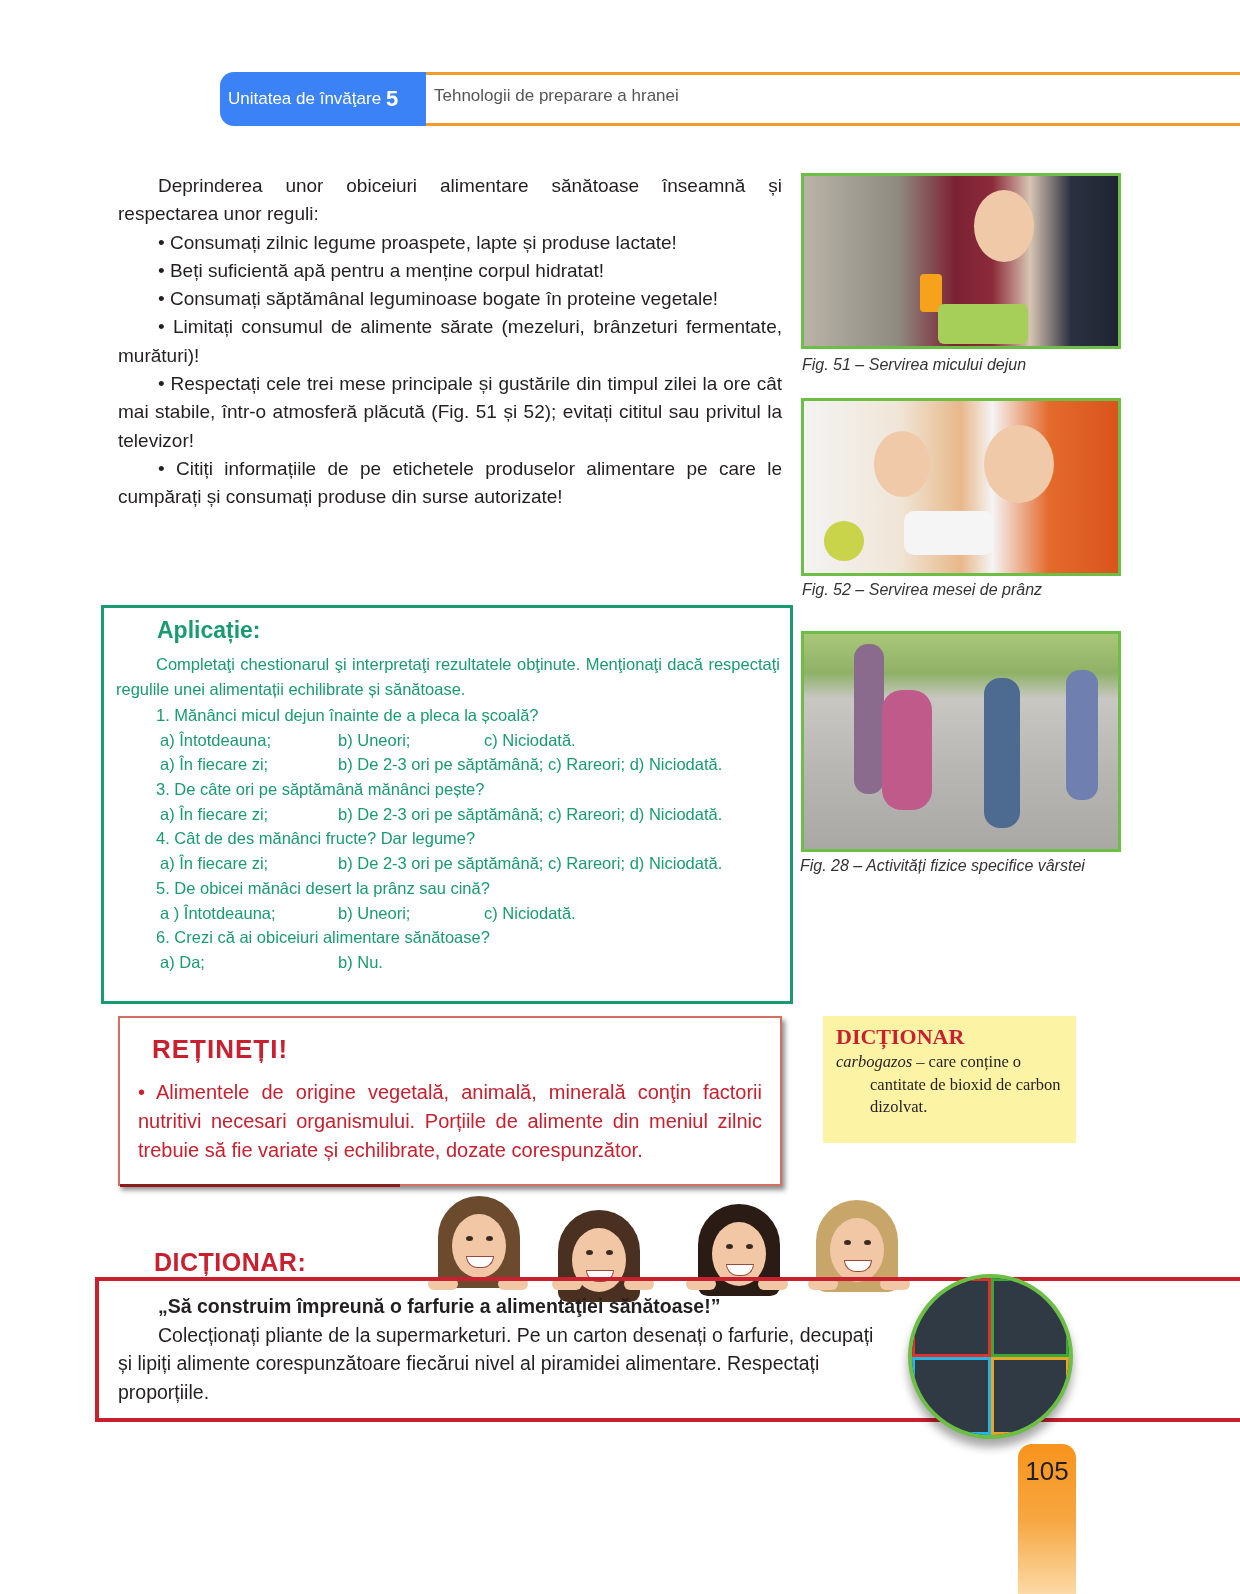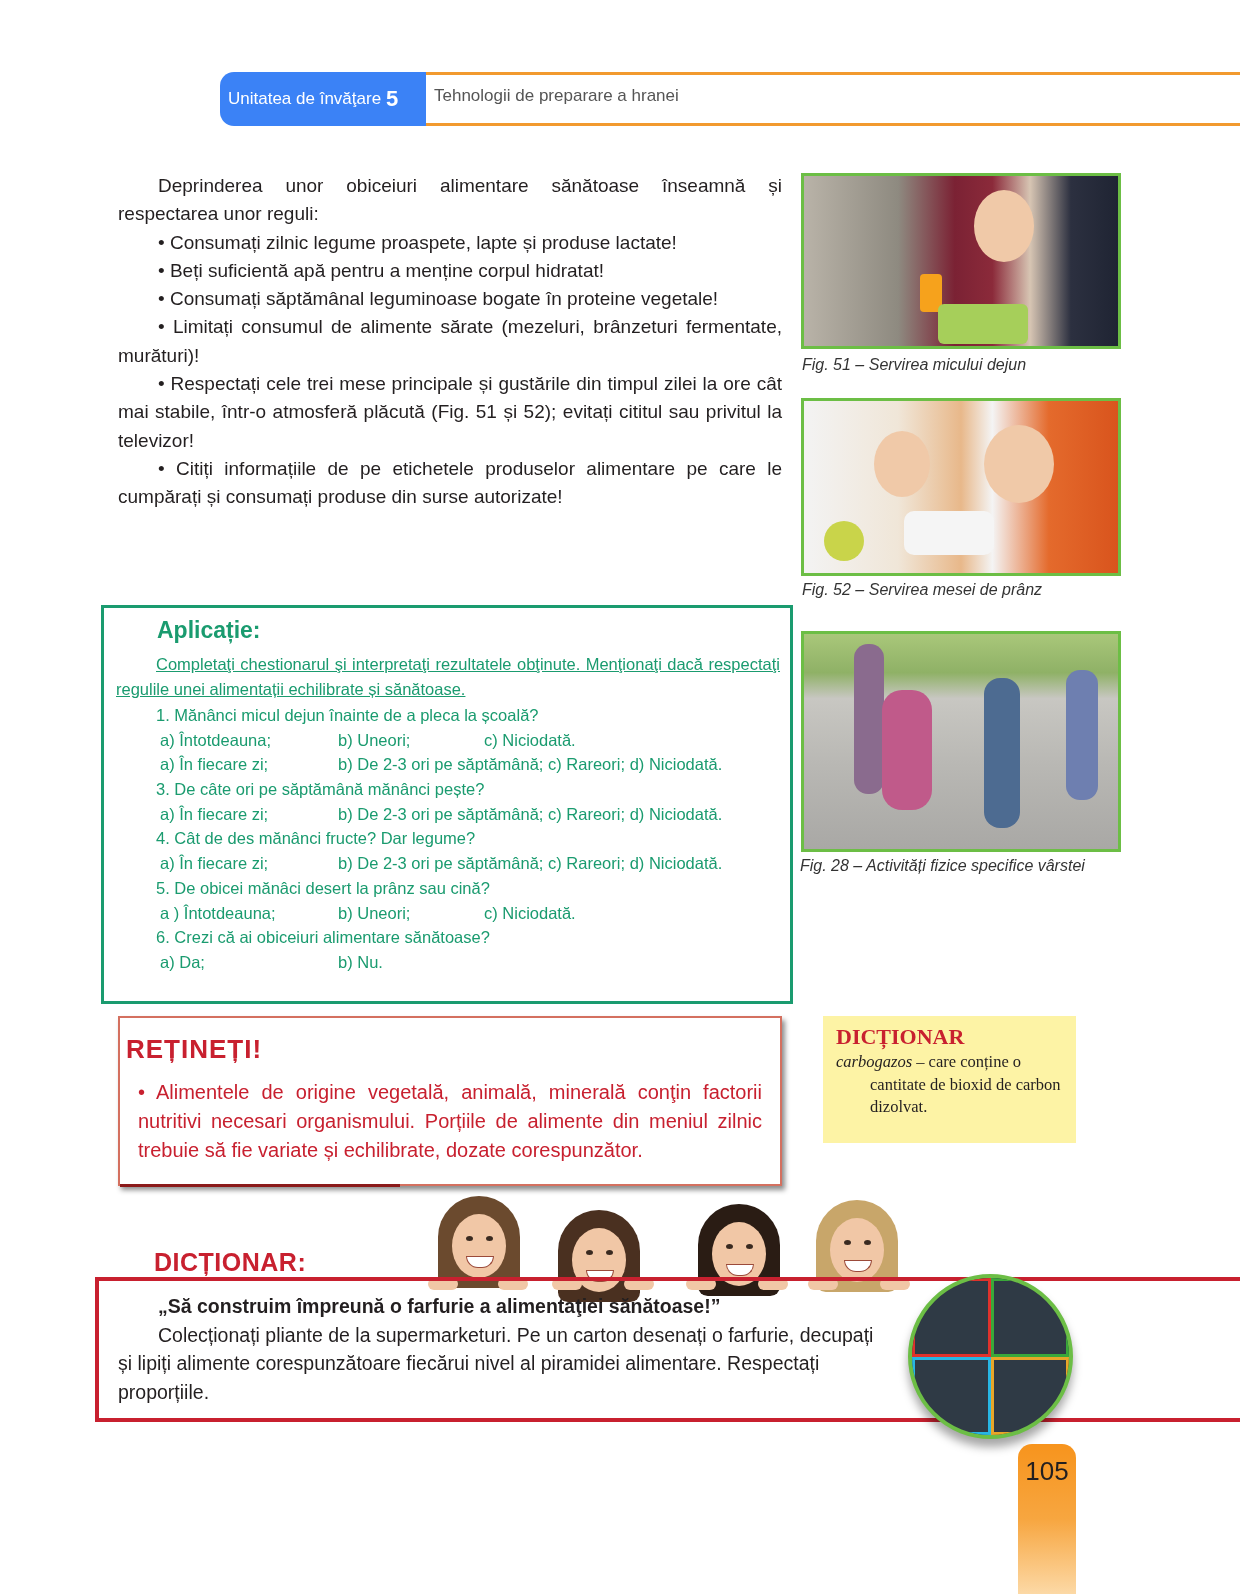--- a/index.html
+++ b/index.html
@@ -31,32 +31,32 @@
           background:linear-gradient(180deg,#a9c77a 0%,#8fb166 18%,#c8c7c2 30%,#b9b8b4 60%,#a9a8a5 100%); }
   .fig-shape { position:absolute; border-radius:50%; }
   .fig-cap { position:absolute; font-style:italic; font-size:16px; color:#333; }
 
   
   .app-box { position:absolute; left:101px; top:605px; width:692px; height:399px;
              border:3px solid #1a9b6f; box-sizing:border-box; }
   .app-title { position:absolute; left:157px; top:617px; font-size:23px; font-weight:bold; color:#1a9b6f; }
   .app-intro { position:absolute; left:116px; top:652px; width:664px; font-size:16.5px; line-height:25px;
                color:#1a9b6f; text-align:justify; }
-  .app-intro .ind { text-indent:40px; display:block;text-decoration:underline; }
+  .app-intro .ind { text-indent:40px; display:block; }
   .q-list { position:absolute; left:156px; top:703px; width:630px; font-size:16.5px; line-height:24.7px; color:#1a9b6f; }
   .q-row { white-space:nowrap; height:24.7px; position:relative; }
   .ans { position:relative; height:24.7px; white-space:nowrap; }
   .ans span { position:absolute; top:0; }
 
   
   .ret-box { position:absolute; left:118px; top:1016px; width:664px; height:170px;
              border:2px solid #d4705f; box-sizing:border-box; background:#fff;
              box-shadow:3px 4px 5px rgba(0,0,0,0.45); }
   .ret-box::after { content:""; position:absolute; left:0; bottom:-3px; width:280px; height:3px; background:#8b1a1a; }
-  .ret-title { position:absolute; left:126px; top:1034px; font-size:26px; font-weight:bold; color:#c8202f; letter-spacing:1px; }
+  .ret-title { position:absolute; left:152px; top:1034px; font-size:26px; font-weight:bold; color:#c8202f; letter-spacing:1px; }
   .ret-text { position:absolute; left:138px; top:1078px; width:624px; font-size:20px; line-height:29px;
               color:#c8202f; text-align:justify; }
 
   
   .dict { position:absolute; left:823px; top:1016px; width:253px; height:127px; background:#fdf3a5; }
   .dict-title { position:absolute; left:836px; top:1024px; font-family:"Liberation Serif", serif; font-size:22px;
                 font-weight:bold; color:#c8202f; }
   .dict-text { position:absolute; left:836px; top:1051px; width:232px; font-family:"Liberation Serif", serif;
                font-size:16.5px; line-height:22.5px; color:#231f20; }
   .dict-text .term { font-style:italic; }

